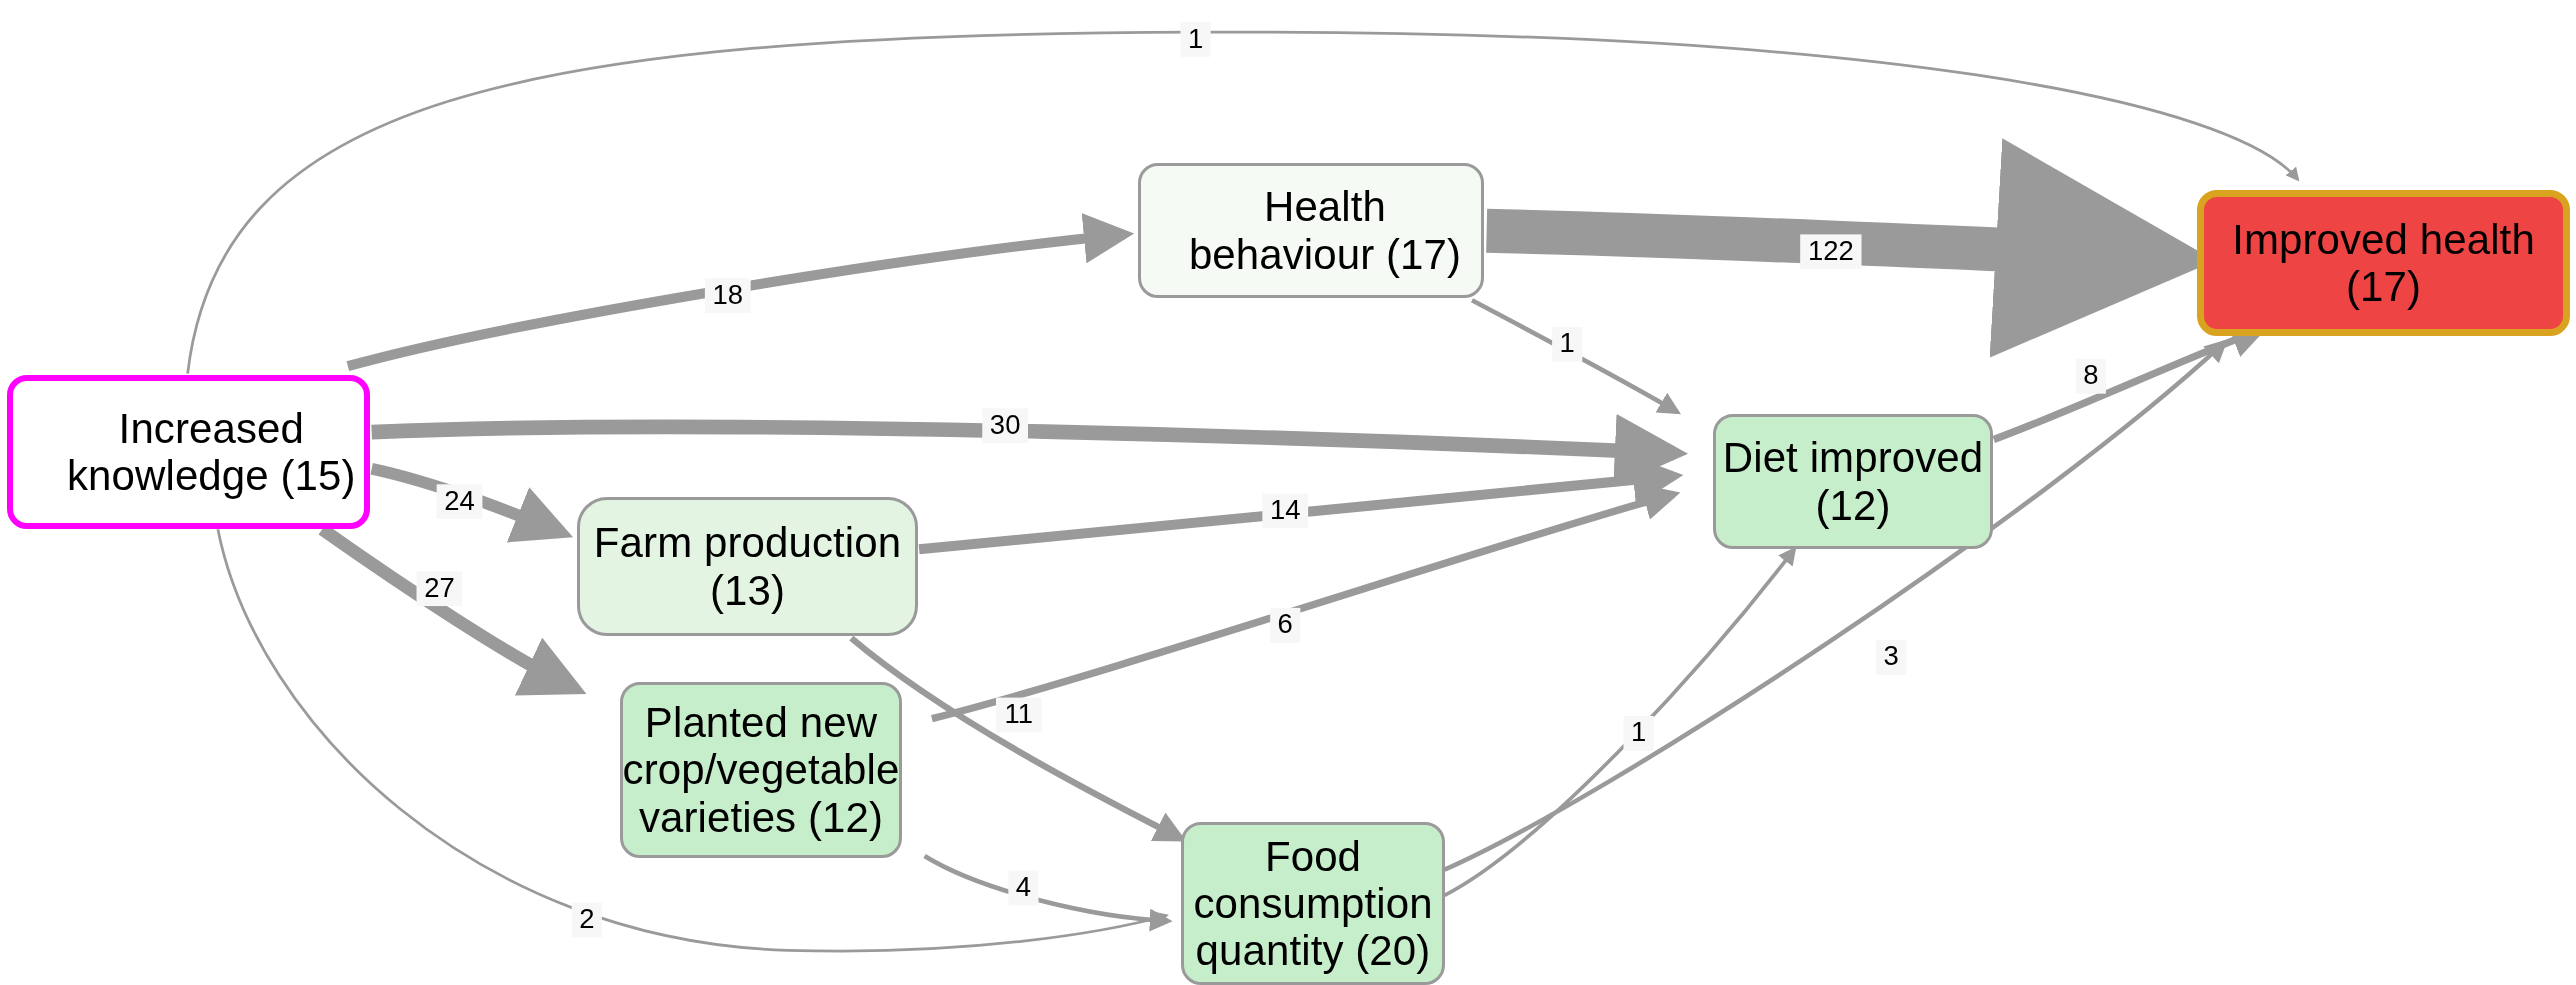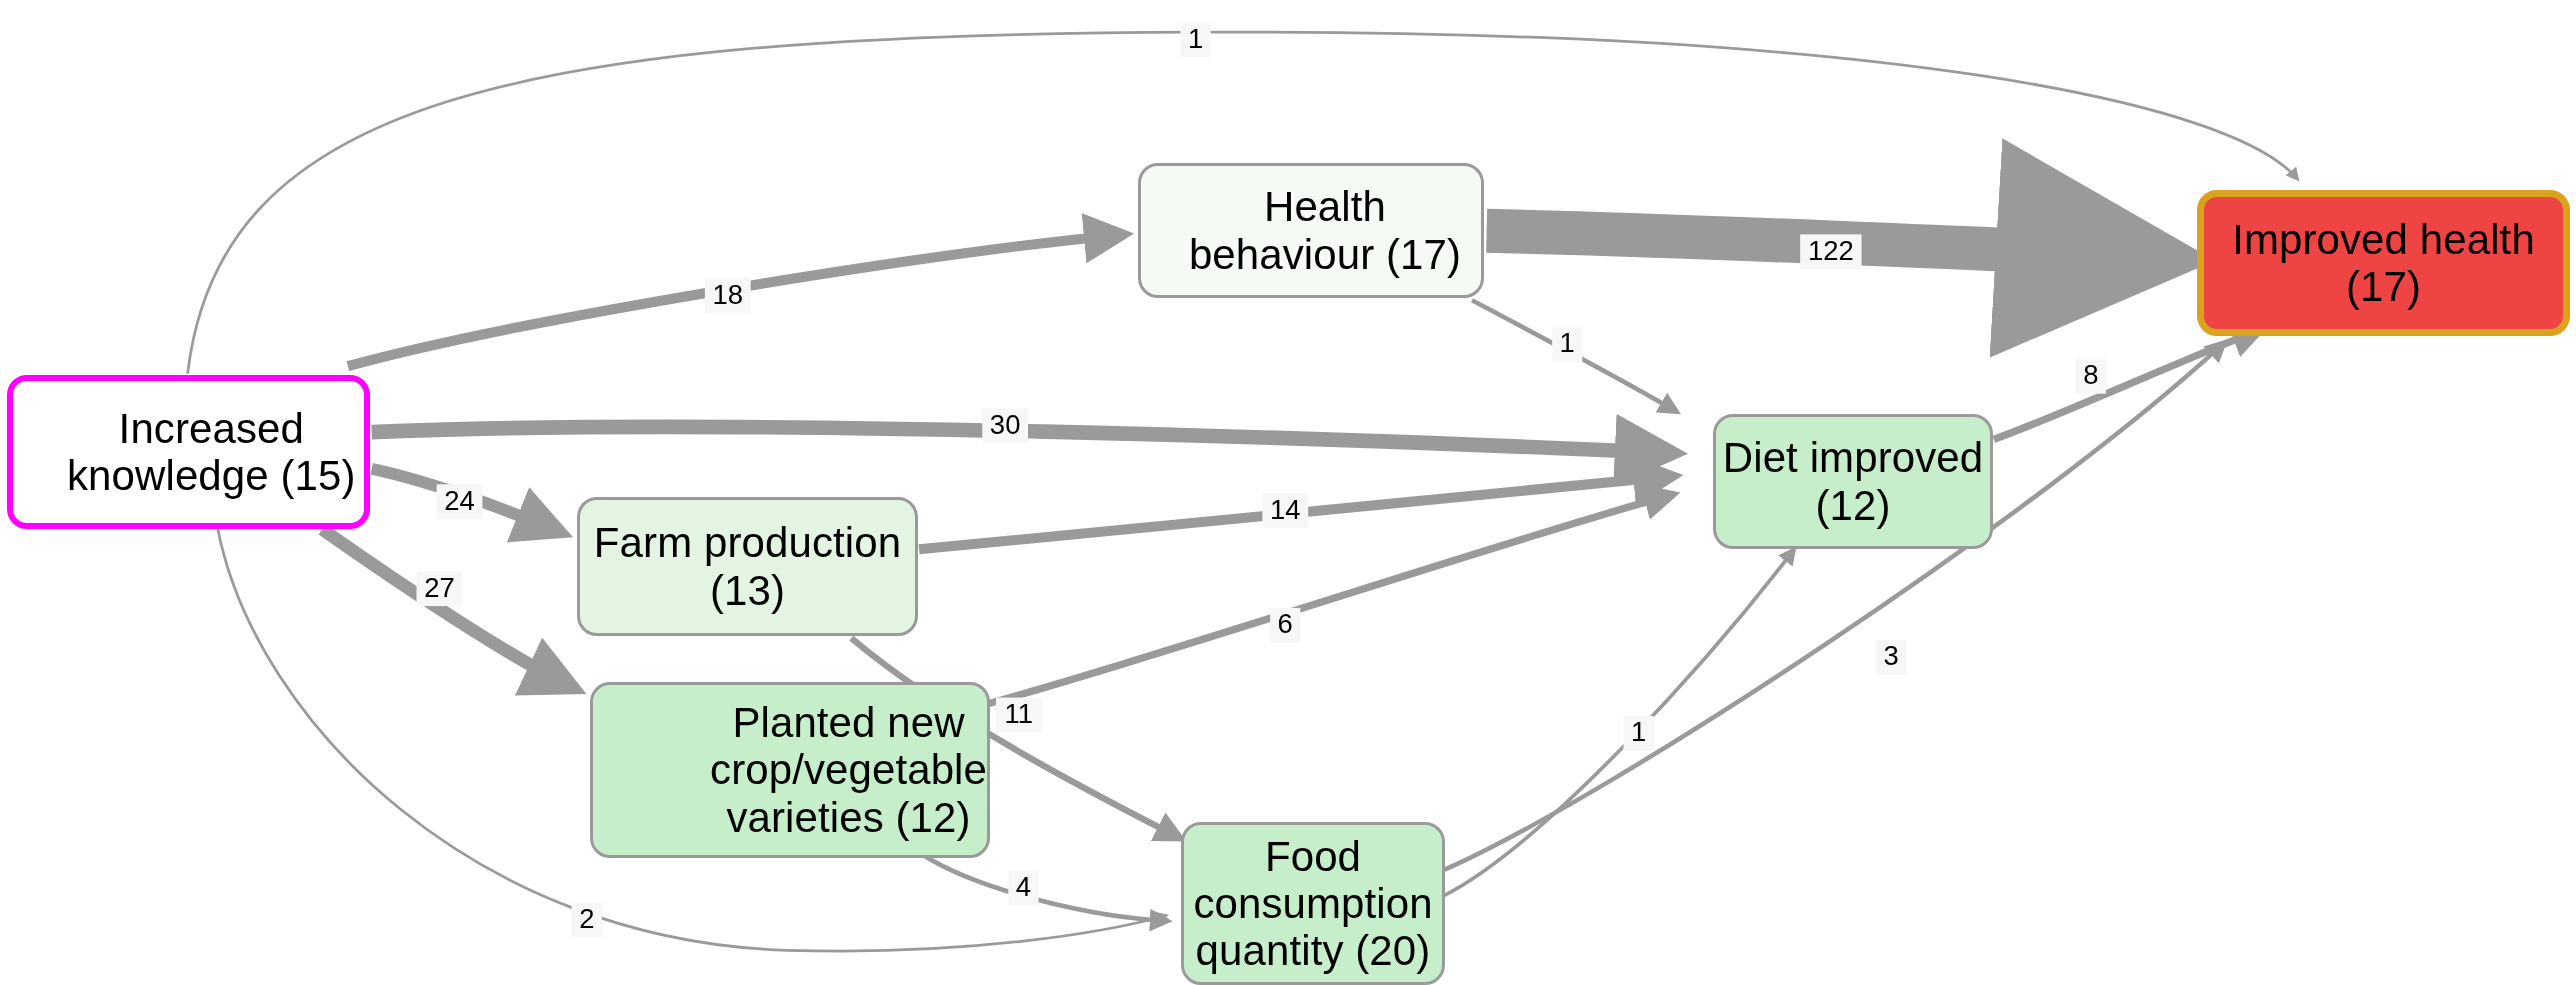--- a/index.html
+++ b/index.html
@@ -139,23 +139,23 @@
 
   <div id="nodes-layer">
       <div class="node-box node-source" style="left: 7.3px; top: 375px; width: 363px; height: 154px; padding-left: 45px;"><span>Increased
 knowledge (15)</span></div>
       <div class="node-box node-pale" style="left: 1138px; top: 163px; width: 346px; height: 135px; padding-left: 28px;"><span>Health
 behaviour (17)</span></div>
       <div class="node-box node-target" style="left: 2197px; top: 190px; width: 373px; height: 146px;"><span>Improved health
 (17)</span></div>
       <div class="node-box node-std" style="left: 1689px; top: 414px; width: 280px; height: 135px; margin-left: 24px;"><span>Diet improved
 (12)</span></div>
-      <div class="node-box node-paler" style="left: 577px; top: 497px; width: 341px; height: 139px;"><span>Farm production
+      <div class="node-box node-paler" style="left: 577px; top: 497px; width: 341px; height: 139px; border-radius: 30px;"><span>Farm production
 (13)</span></div>
-      <div class="node-box node-std" style="left: 590px; top: 682px; width: 400px; height: 176px; justify-content: flex-end;"><span>Planted new
+      <div class="node-box node-std" style="left: 620px; top: 682px; width: 282px; height: 176px;"><span>Planted new
 crop/vegetable
 varieties (12)</span></div>
       <div class="node-box node-std" style="left: 1181px; top: 822px; width: 264px; height: 163px;"><span>Food
 consumption
 quantity (20)</span></div>
     </div>
 
 </div>
 
 

